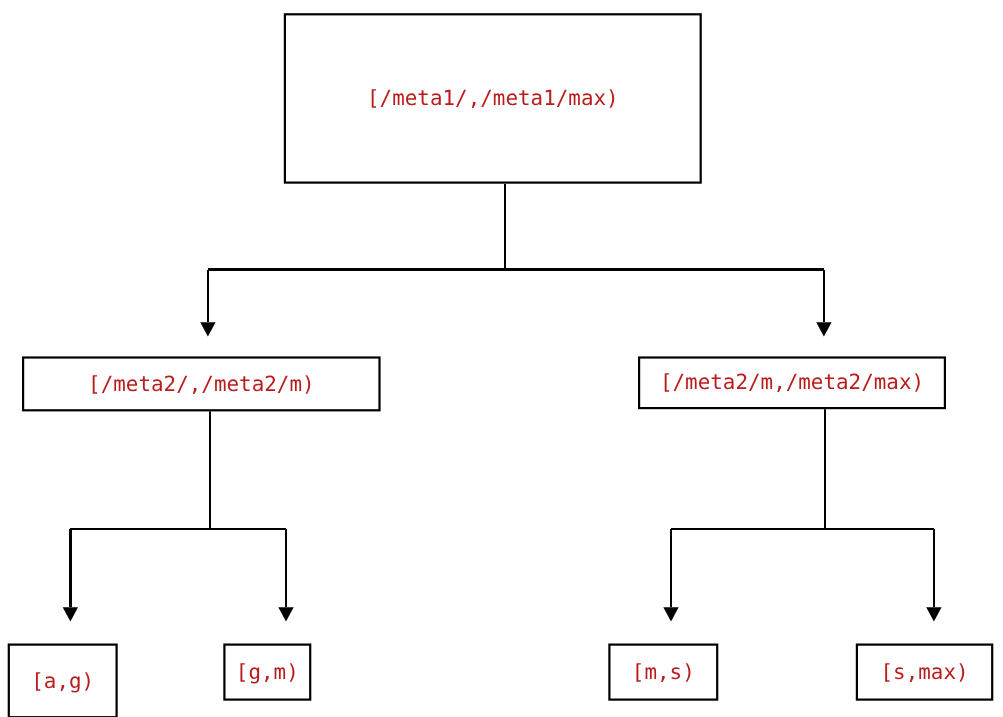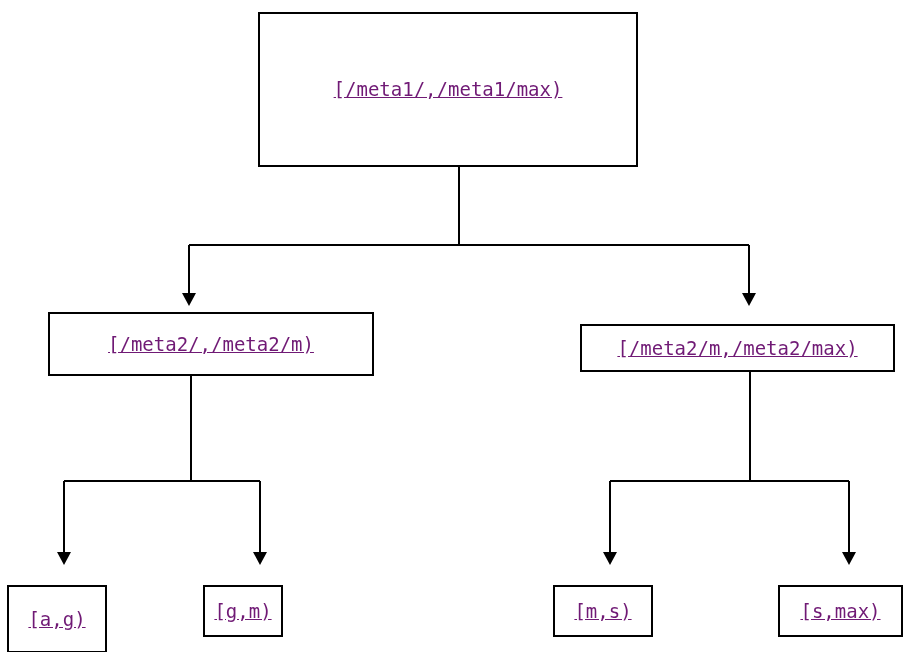--- a/index.html
+++ b/index.html
@@ -27,22 +27,21 @@
     justify-content: center;
     color: #000000;
     font-family: "DejaVu Sans Mono", monospace;
     font-size: 19px;
     letter-spacing: 0px;
     white-space: pre;
     line-height: 1;
   }
   .node-label {
     display: block;
-    color: #701a75;
-    text-decoration: underline;
+    color: #b91c1c;
   }
   #edges {
     position: absolute;
     left: 0;
     top: 0;
     width: 912px;
     height: 652px;
     pointer-events: none;
   }
   .edge-line {
@@ -85,25 +84,25 @@
     <path class="edge-line" d="M 610 481 L 610 552"></path>
     <polygon class="arrow-head" points="603,552 617,552 610,565"></polygon>
     <path class="edge-line" d="M 849 481 L 849 552"></path>
     <polygon class="arrow-head" points="842,552 856,552 849,565"></polygon>
   </svg>
 
   <div class="node" style="left:258px; top:12px; width:380px; height:155px;">
     <span class="node-label">[/meta1/,/meta1/max)</span>
   </div>
 
-  <div class="node" style="left:20px; top:312px; width:326px; height:64px;margin-left:28px;">
+  <div class="node" style="left:20px; top:324px; width:326px; height:50px;">
     <span class="node-label">[/meta2/,/meta2/m)</span>
   </div>
 
-  <div class="node" style="left:580px; top:324px; width:315px; height:48px;">
+  <div class="node" style="left:580px; top:324px; width:280px; height:48px;">
     <span class="node-label">[/meta2/m,/meta2/max)</span>
   </div>
 
   <div class="node" style="left:7px; top:585px; width:100px; height:68px;">
     <span class="node-label">[a,g)</span>
   </div>
 
   <div class="node" style="left:203px; top:585px; width:80px; height:52px;">
     <span class="node-label">[g,m)</span>
   </div>

